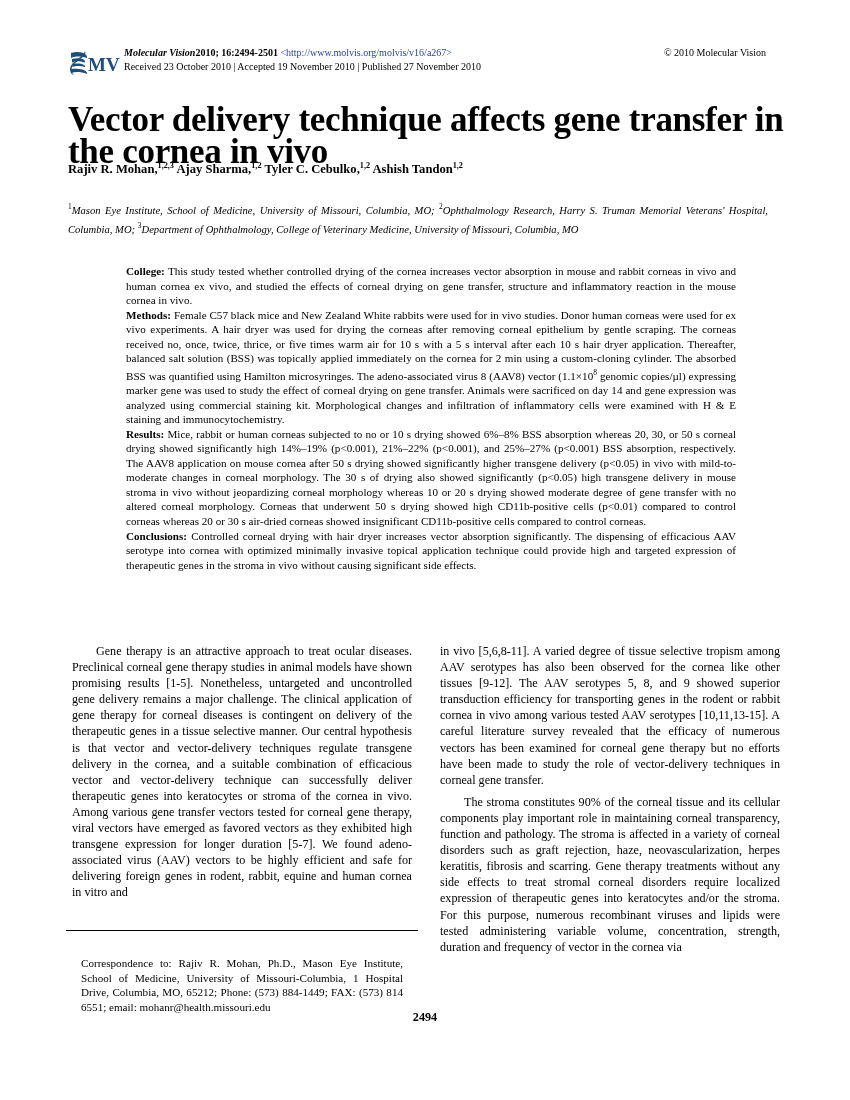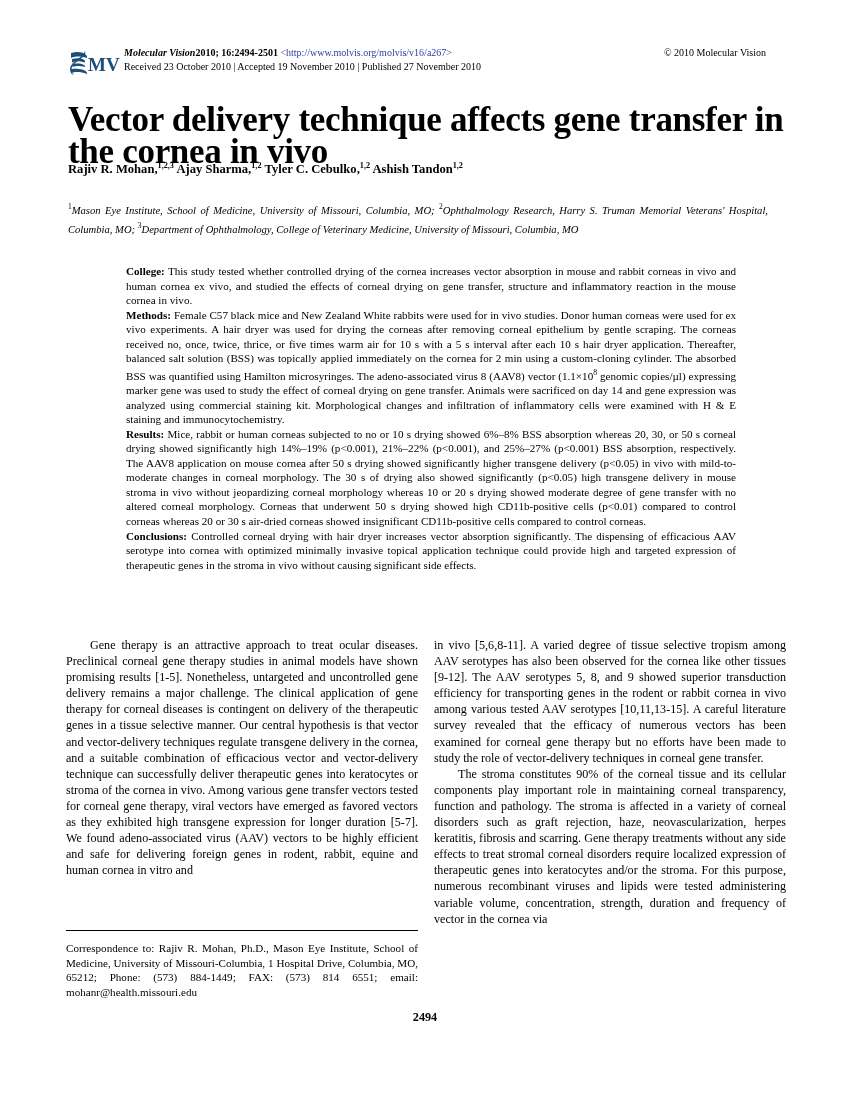--- a/index.html
+++ b/index.html
@@ -113,41 +113,41 @@
   .col {
     position: absolute;
     top: 637px;
     width: 352px;
     font-size: 12.1px;
     line-height: 16.1px;
     text-align: justify;
   }
   .col-left  { left: 66px; }
   .col-right { left: 434px; }
-  .col p { margin: 0; }
+  .col p { margin: 6px; }
   .col p.indent { text-indent: 24px; }
 
   
   .corr-rule {
     position: absolute;
     left: 66px;
     top: 930px;
     width: 352px;
     border-top: 1.3px solid #000;
   }
   .correspondence {
     position: absolute;
     left: 66px;
     top: 941px;
     width: 352px;
     font-size: 11.1px;
     line-height: 14.6px;
     text-align: justify;
   }
-  .correspondence p { margin: 0; }
+  .correspondence p { margin: 15px; }
 
   
   .page-number {
     position: absolute;
     left: 0;
     top: 1010px;
     width: 850px;
     text-align: center;
     font-size: 12.2px;
     font-weight: bold;

